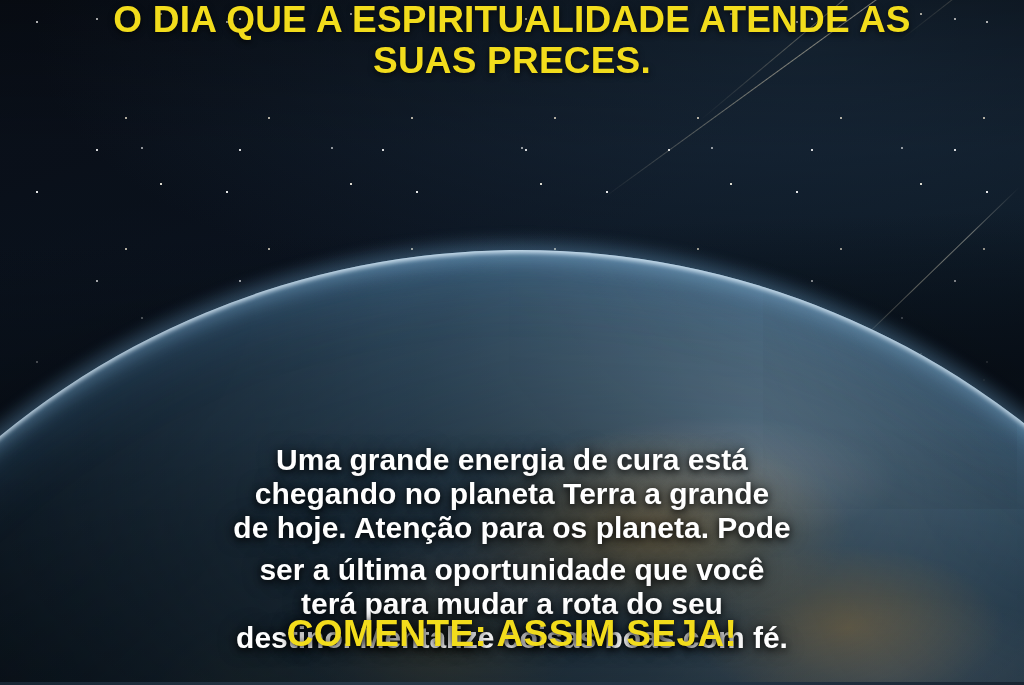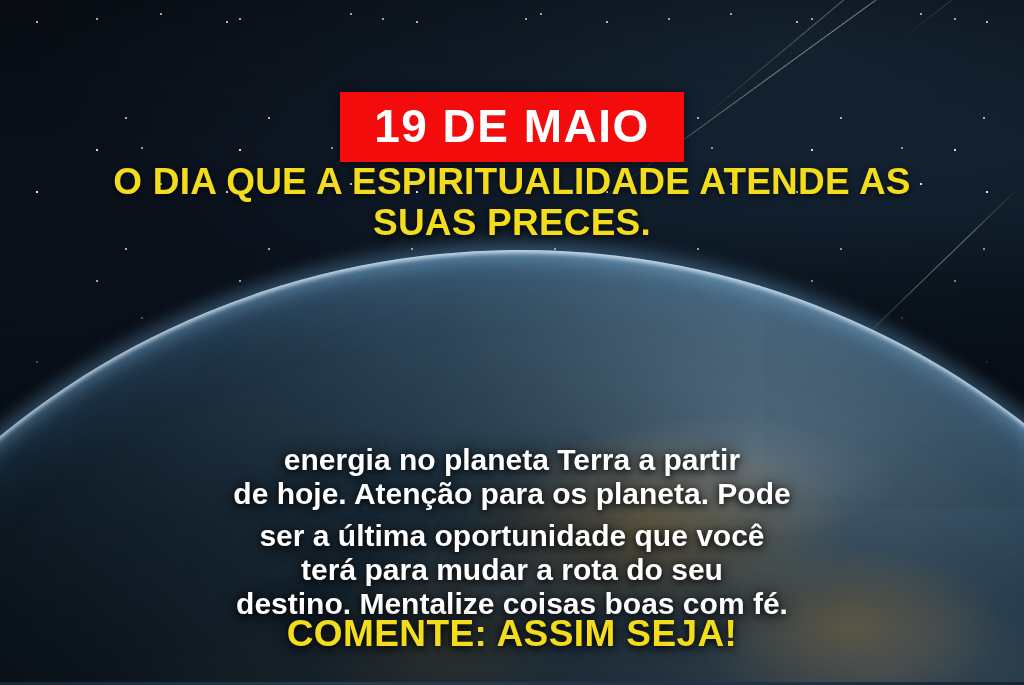--- a/index.html
+++ b/index.html
@@ -247,28 +247,28 @@
     <div class="earth"></div>
     <div class="earth-shadow"></div>
     <div class="earth-rim"></div>
   </div>
 
   <div class="vignette"></div>
   <div class="bottom-edge"></div>
 
   <div class="content">
 
-    <div class="date-banner">19 DE MAIO</div>
 
     <div class="headline">O DIA QUE A ESPIRITUALIDADE ATENDE AS SUAS PRECES.</div>
 
   </div>
 
   <div class="body-copy">
-      <span style="display: block;">energia no planeta Terra a partir</span>
+      <span style="display: block;">Uma grande energia de cura está</span>
+      <span style="display: block;">chegando no planeta Terra a grande</span>
       <span style="display: block;">de hoje. Atenção para os planeta. Pode</span>
       <span style="display: block; margin-top: 8px;">ser a última oportunidade que você</span>
       <span style="display: block;">terá para mudar a rota do seu</span>
       <span style="display: block;">destino. Mentalize coisas boas com fé.</span>
     </div>
 
   <div class="cta">COMENTE: ASSIM SEJA!</div>
 
 </div>
 

